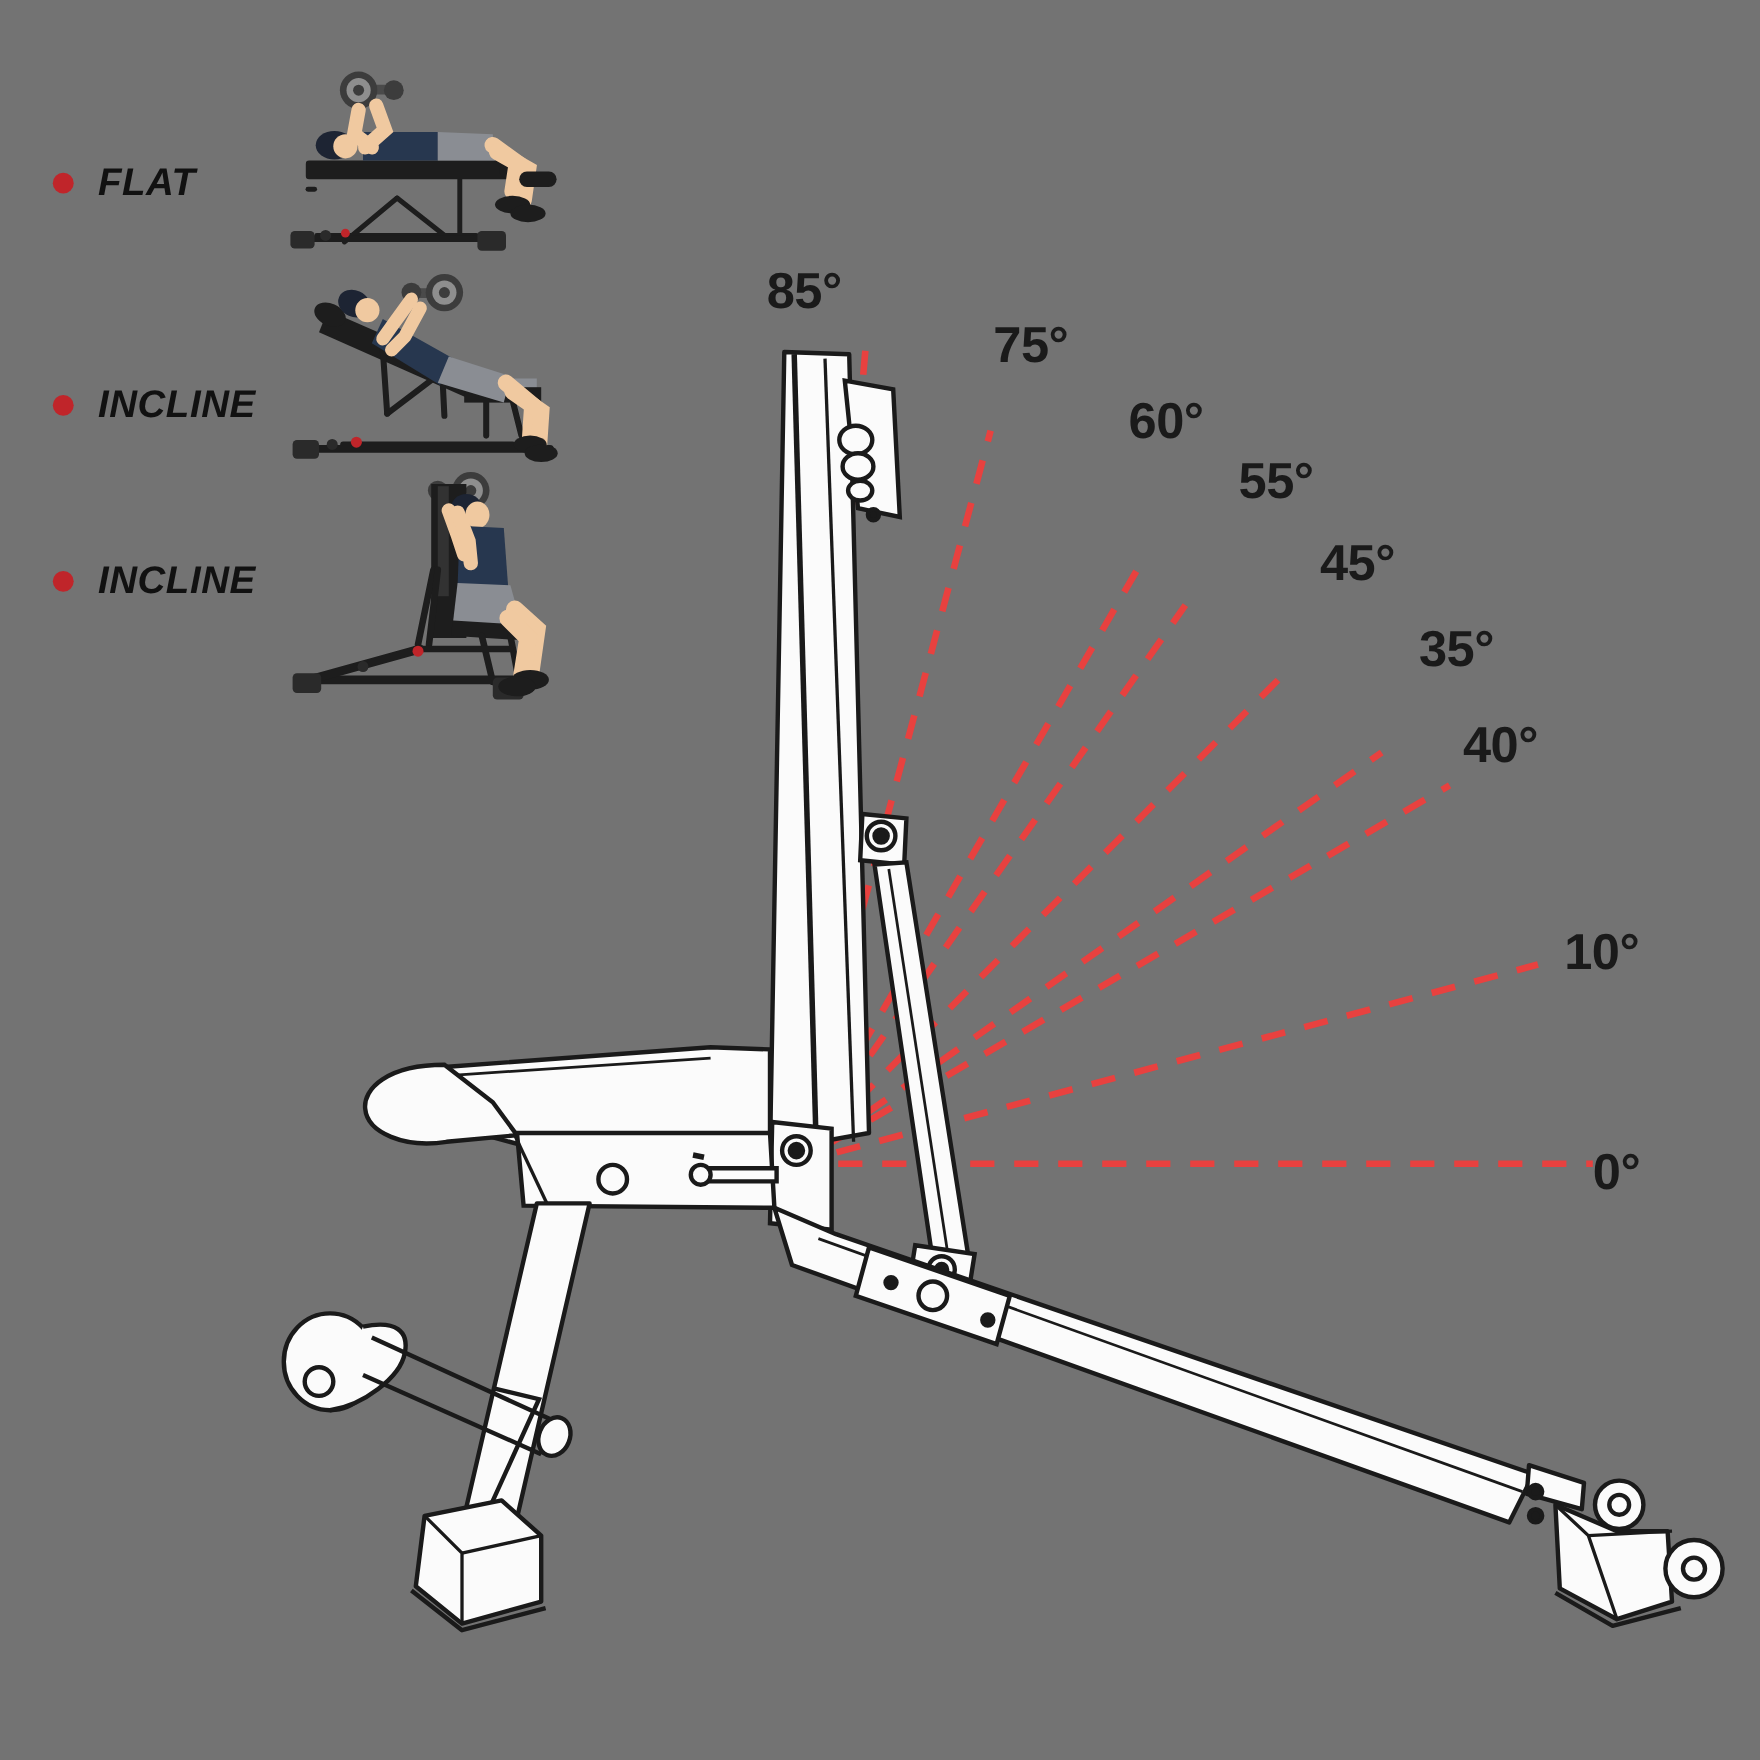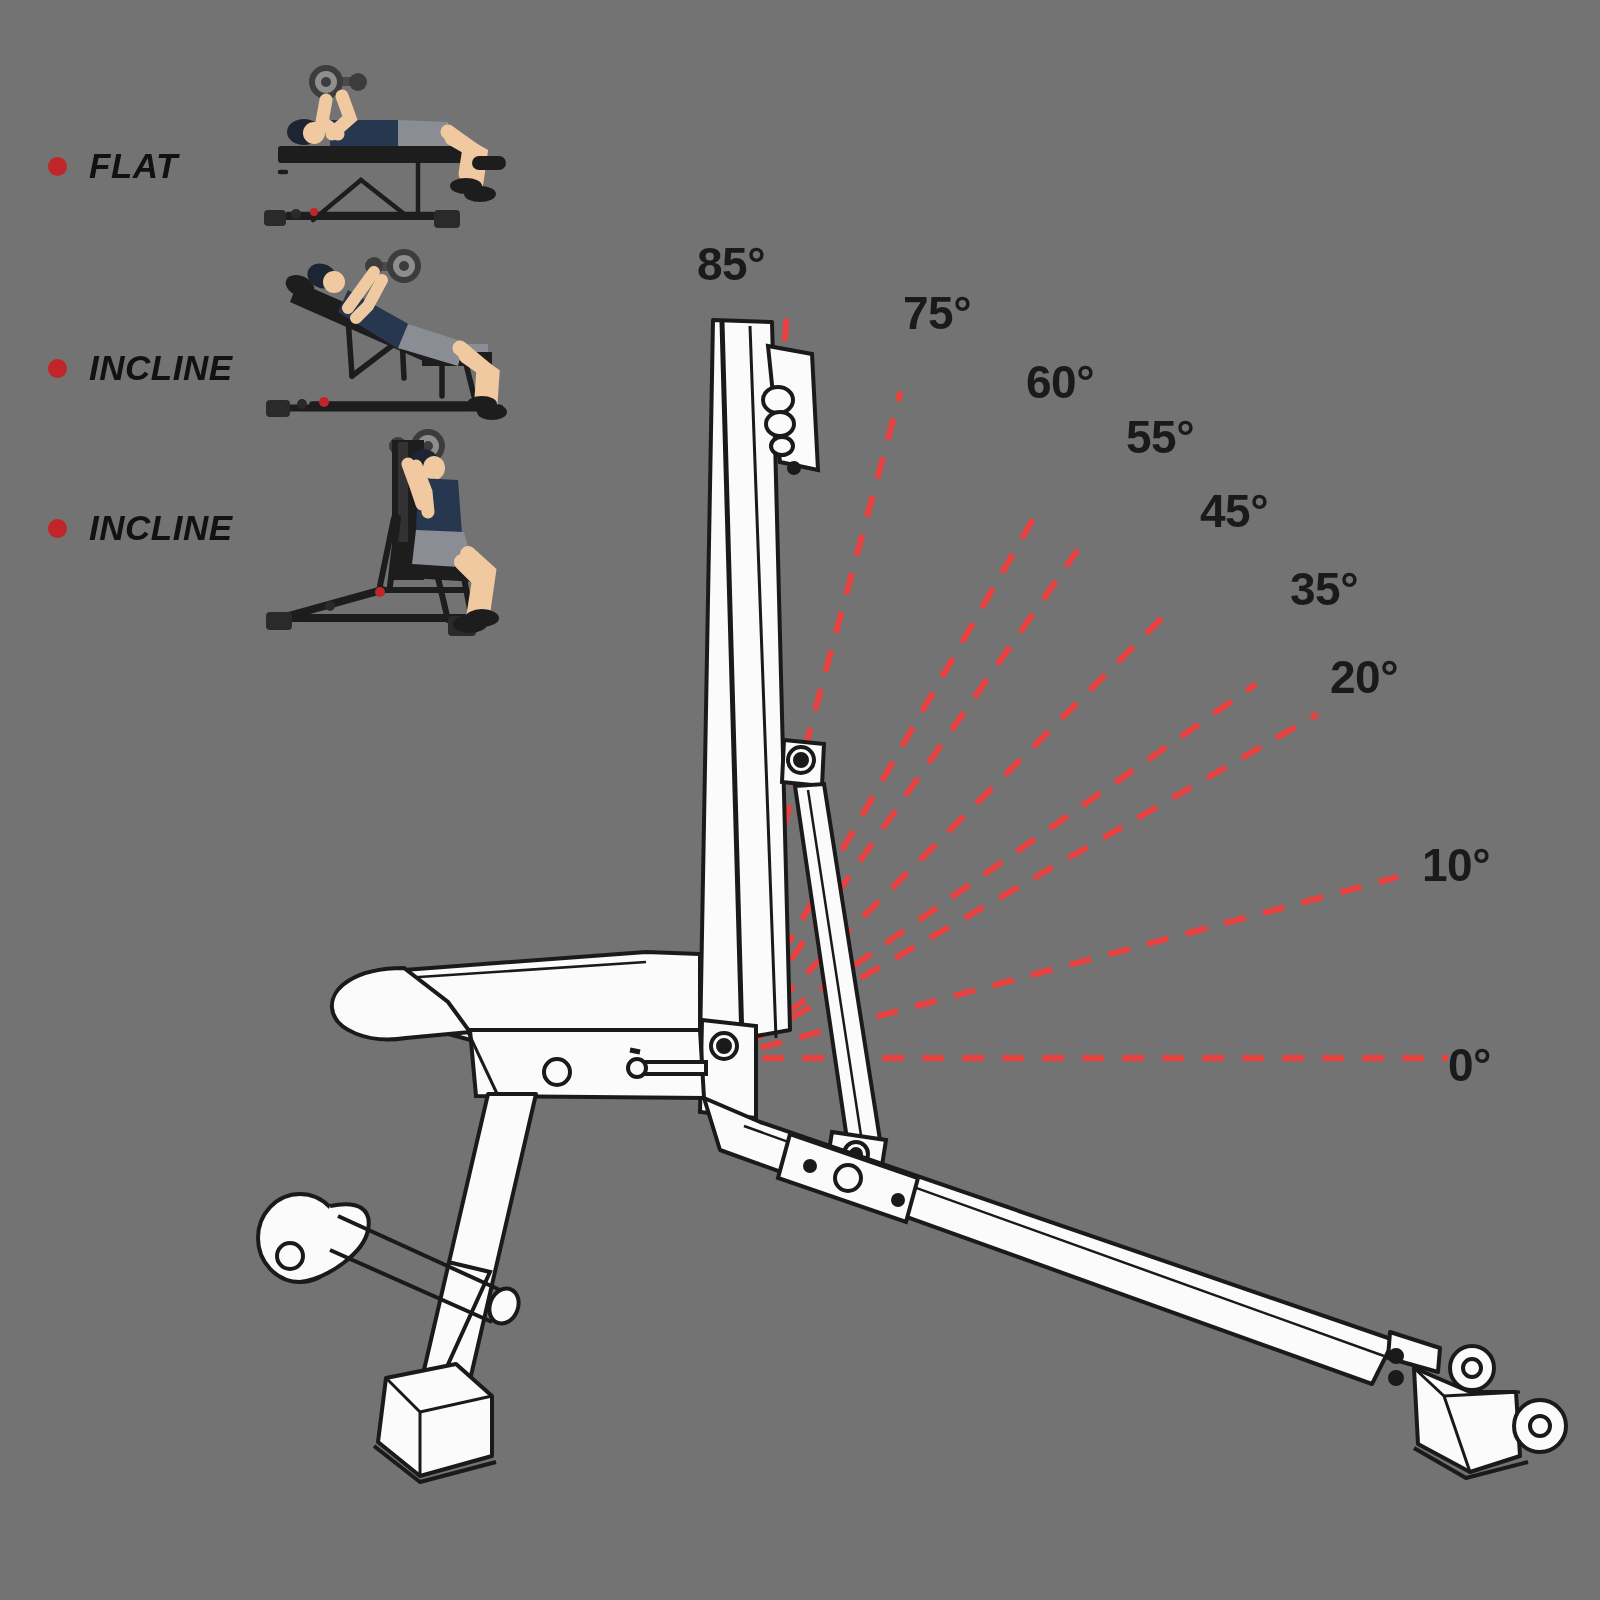--- a/index.html
+++ b/index.html
@@ -362,17 +362,17 @@
     </g>
 
   </svg>
 
   <div class="angle-label" style="left:697px; top:237px;">85°</div>
   <div class="angle-label" style="left:903px; top:286px;">75°</div>
   <div class="angle-label" style="left:1026px; top:355px;">60°</div>
   <div class="angle-label" style="left:1126px; top:410px;">55°</div>
   <div class="angle-label" style="left:1200px; top:484px;">45°</div>
   <div class="angle-label" style="left:1290px; top:562px;">35°</div>
-  <div class="angle-label" style="left:1330px; top:650px;">20°</div>
+  <div class="angle-label" style="left:1330px; top:650px;">40°</div>
   <div class="angle-label" style="left:1422px; top:838px;">10°</div>
   <div class="angle-label" style="left:1448px; top:1038px;">0°</div>
 
 </div>
 
 </body></html>

